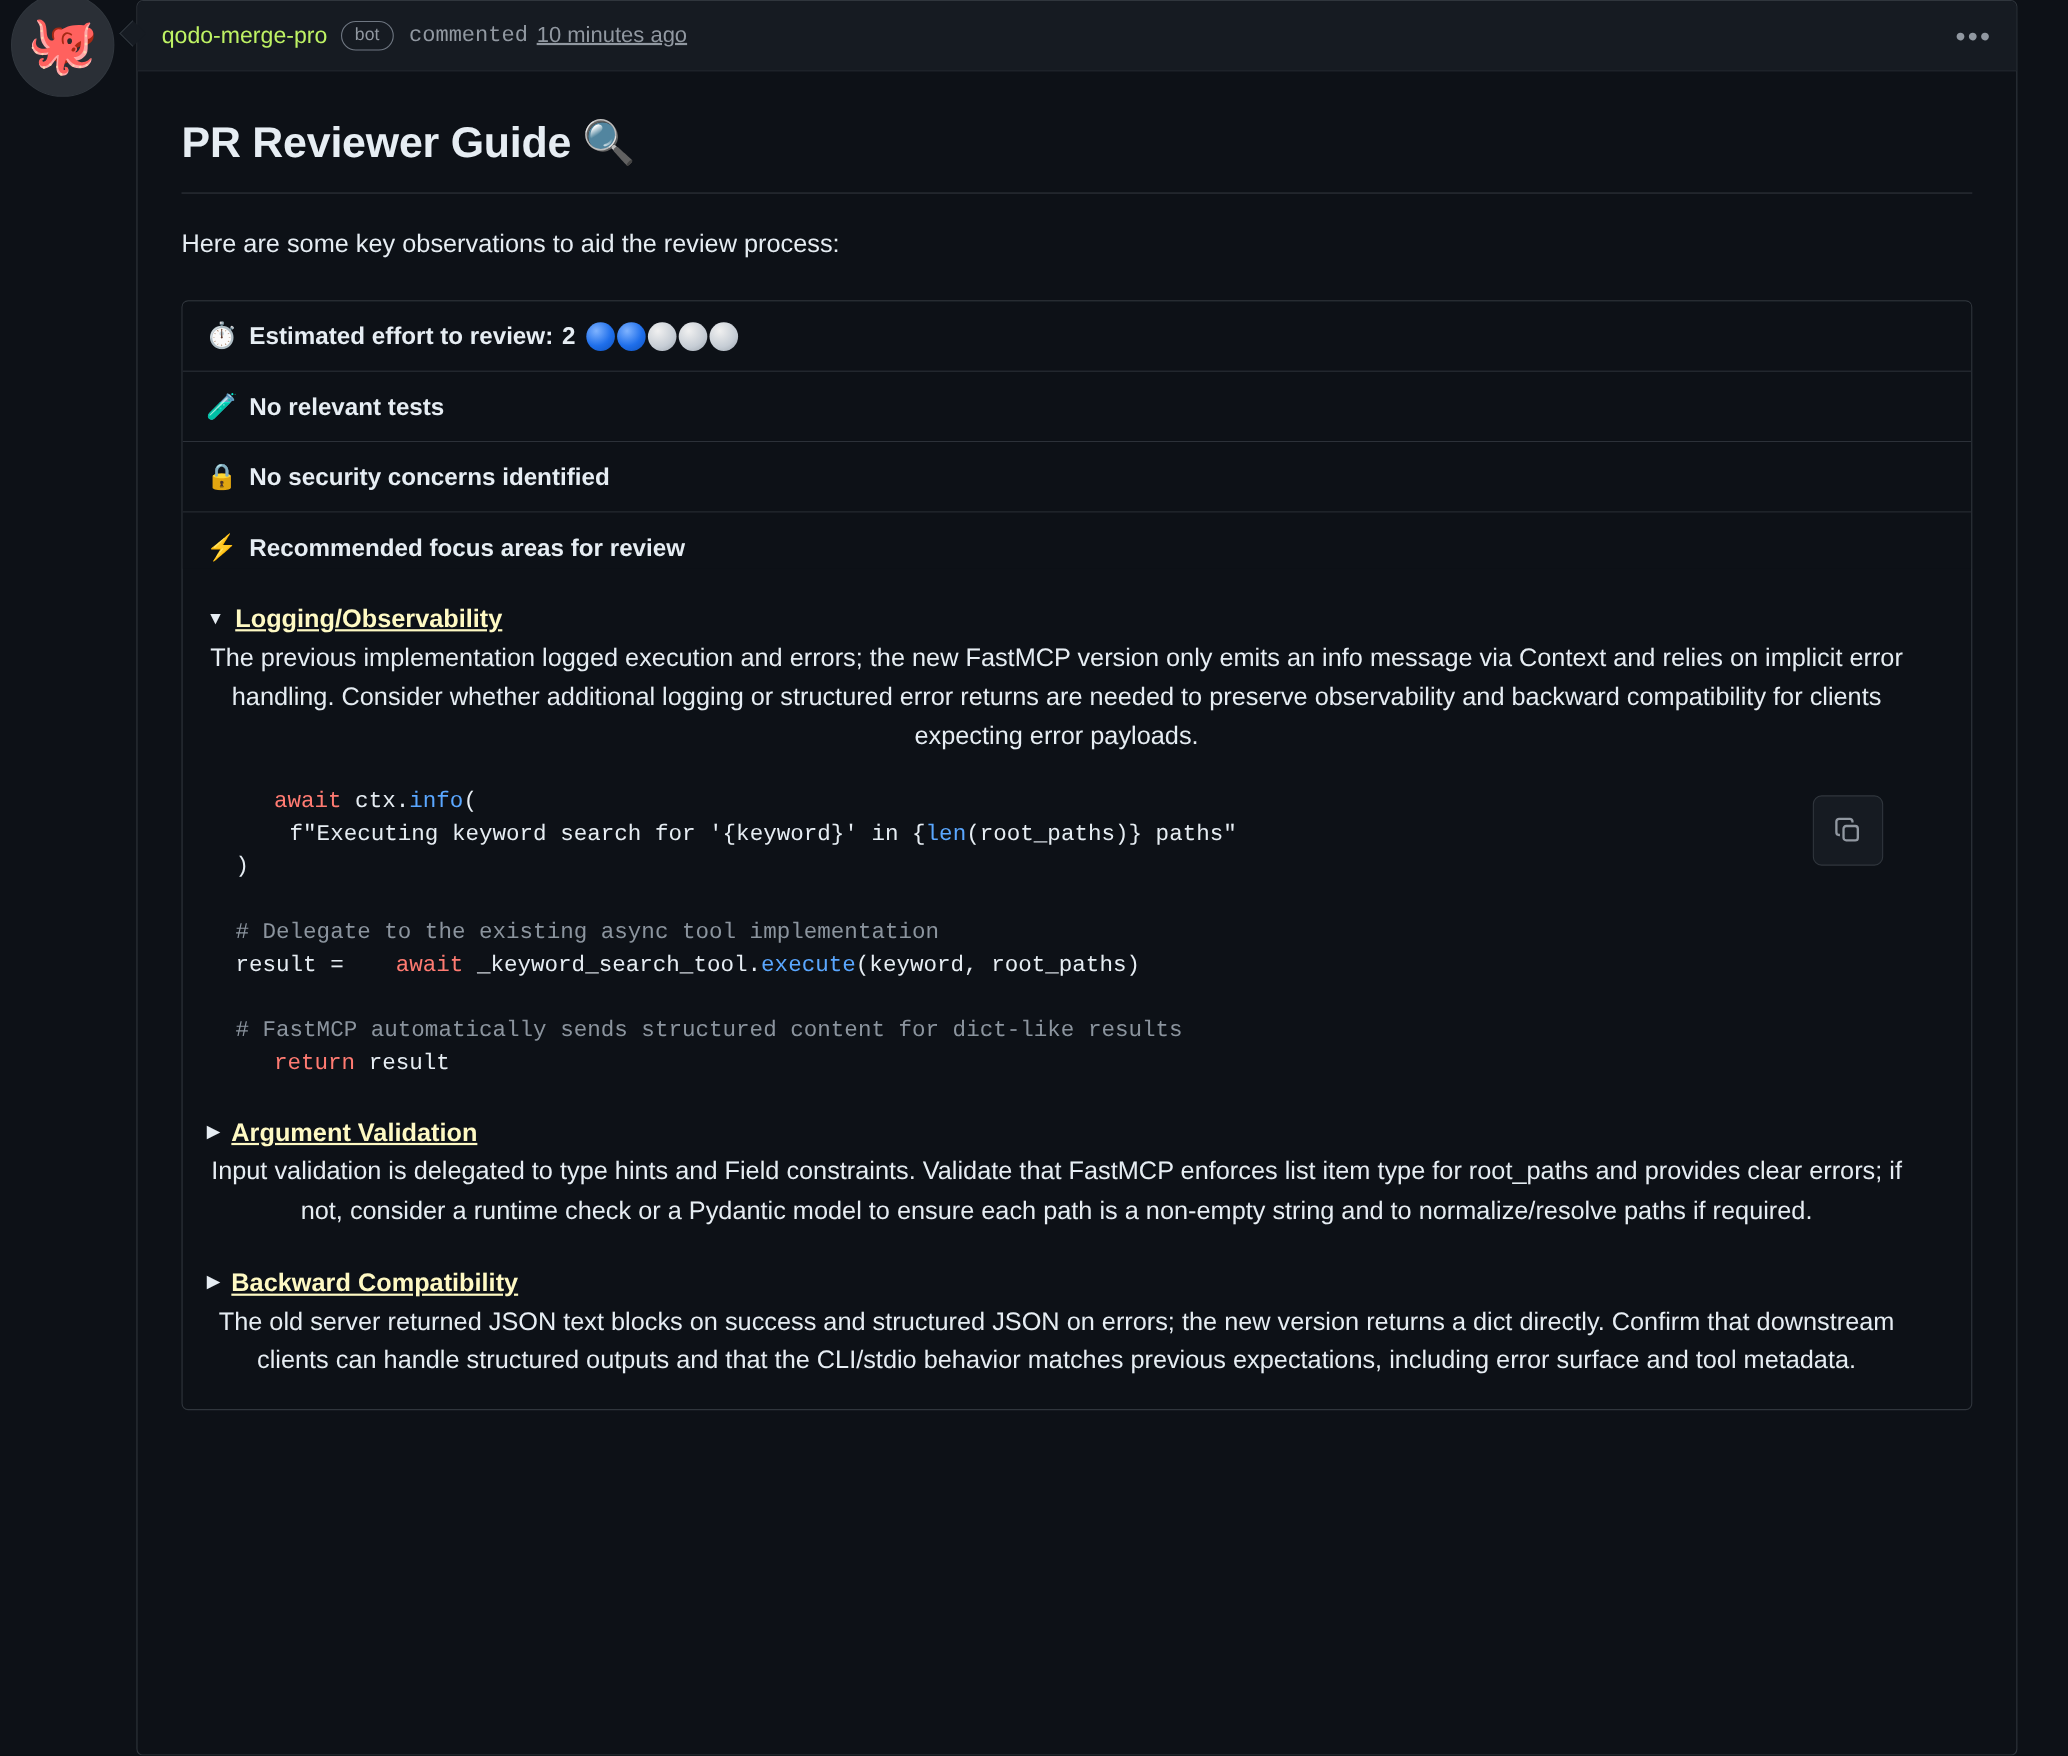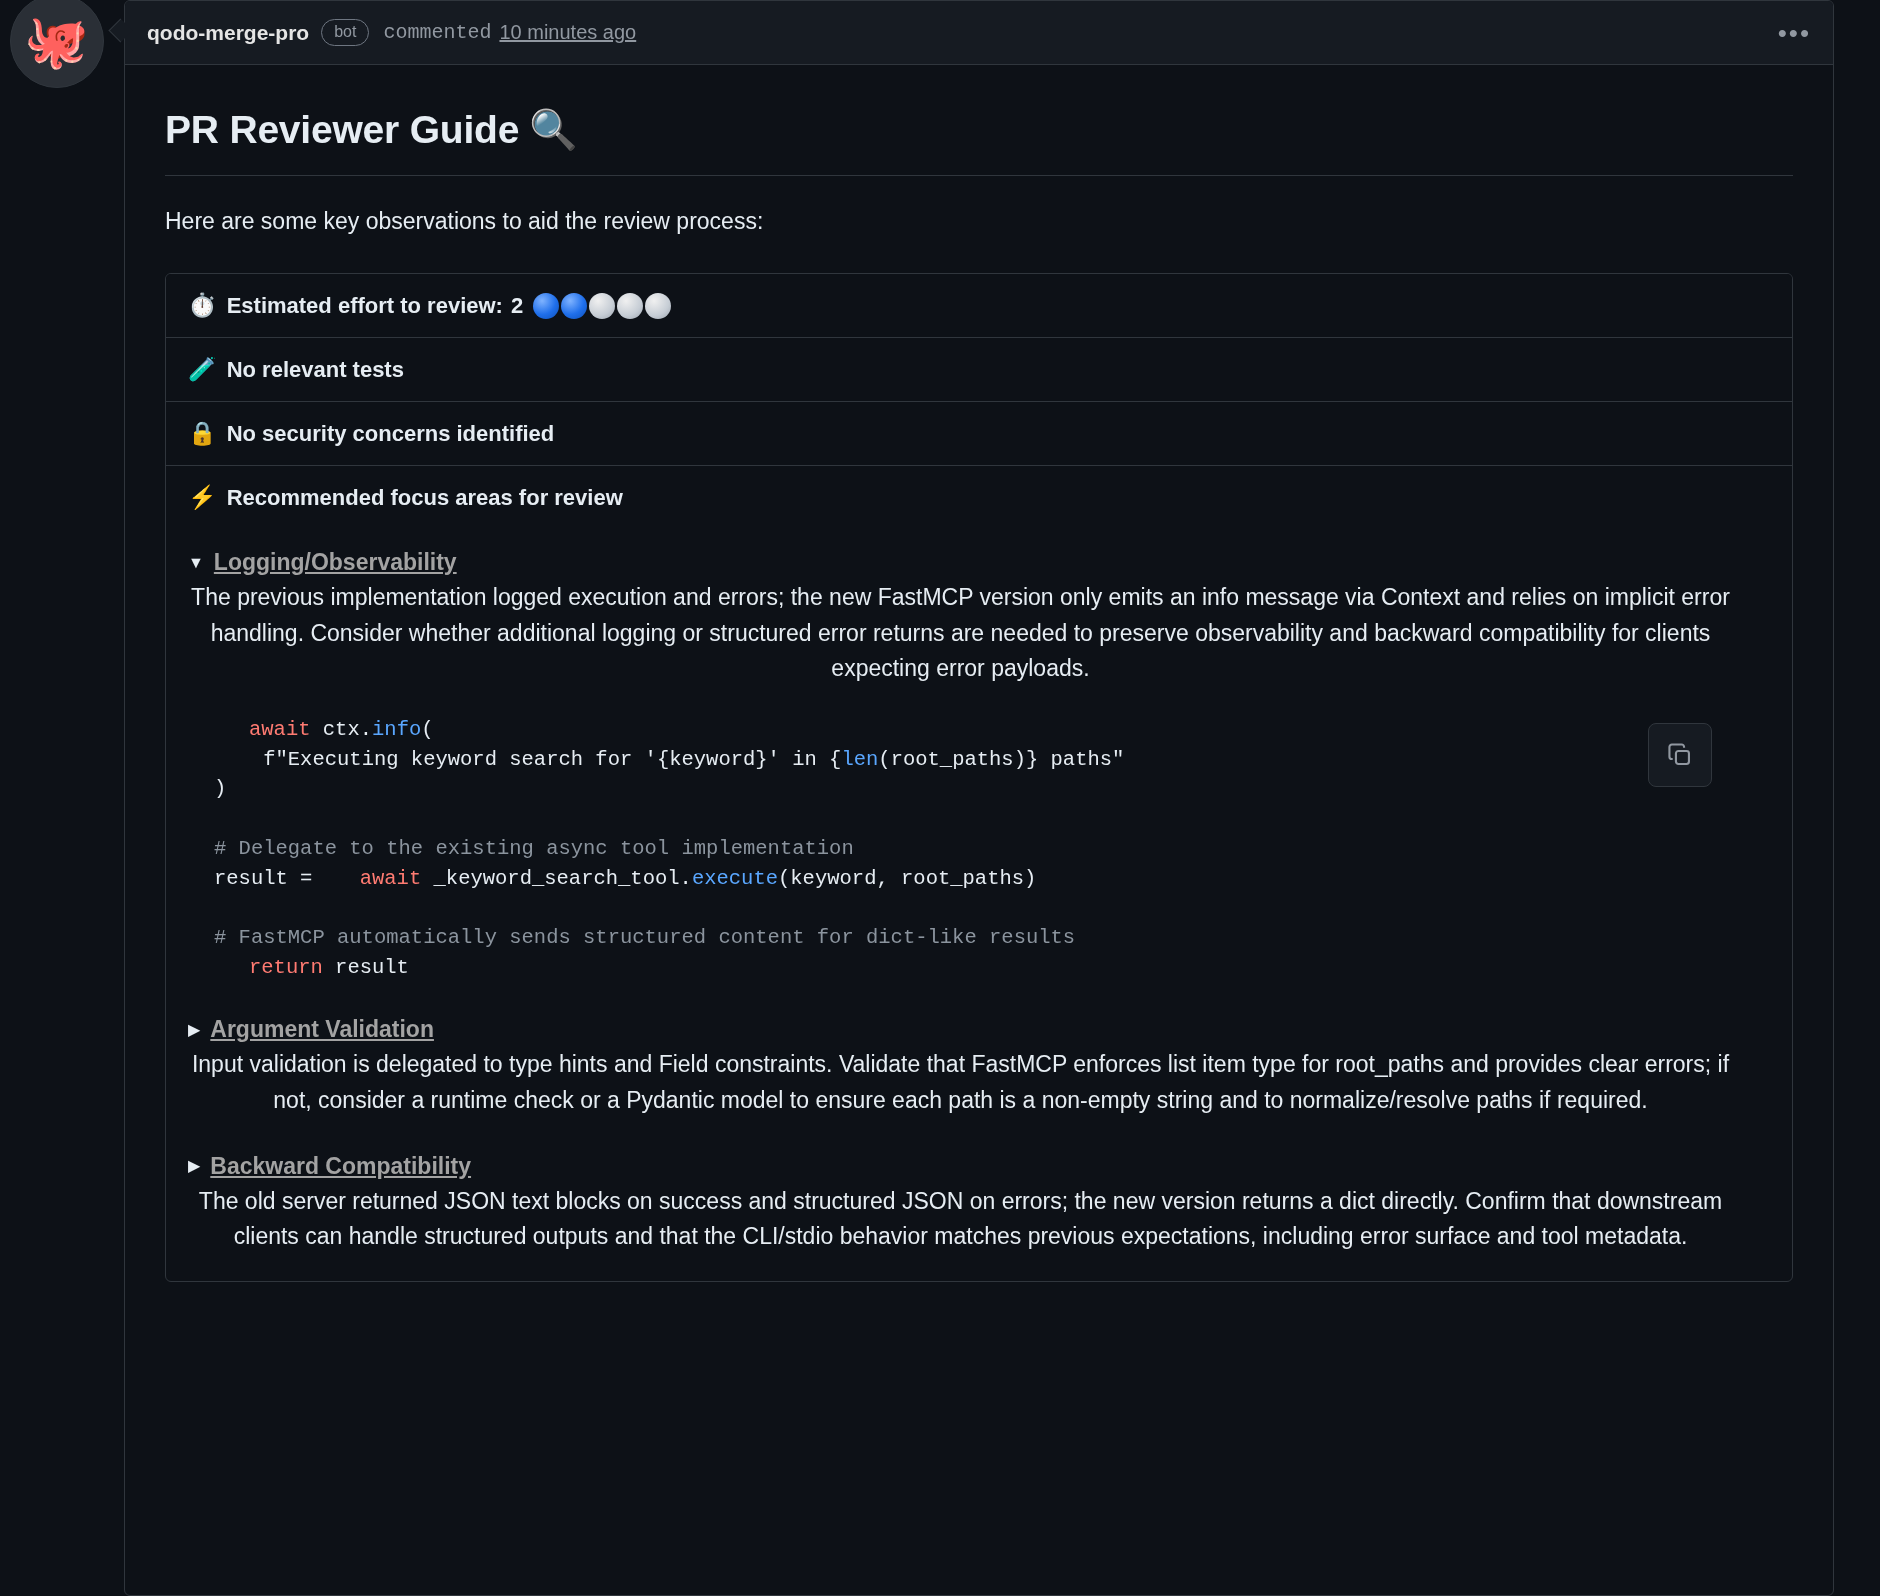--- a/index.html
+++ b/index.html
@@ -74,23 +74,23 @@
     background: #161b22;
     border-bottom: 1px solid #30363d;
     border-radius: 5px 5px 0 0;
     display: flex;
     align-items: center;
     padding: 0 22px 0 22px;
     box-sizing: border-box;
     position: relative;
   }
   .author {
-    font-weight: bold;
+    font-weight: normal;
     font-size: 21px;
-    color: #e5e5e5;
+    color: #bef264;
   }
   .bot-badge {
     margin-left: 12px;
     border: 1px solid #6e7681;
     border-radius: 999px;
     padding: 2px 12px 3px;
     font-size: 16px;
     color: #9198a1;
     line-height: 1.3;
   }
@@ -186,21 +186,21 @@
     gap: 10px;
     font-size: 23px;
     margin-bottom: 4px;
   }
   .tri {
     color: #e6edf3;
     font-size: 16px;
     line-height: 1;
   }
   .focus-link {
-    color: #a3a3a3;
+    color: #fef9c3;
     font-weight: bold;
     text-decoration: underline;
     cursor: pointer;
     font-size: 23px;
   }
   .focus-text {
     font-size: 23px;
     line-height: 1.55;
     color: #e6edf3;
     margin: 2px 0 0 0;

